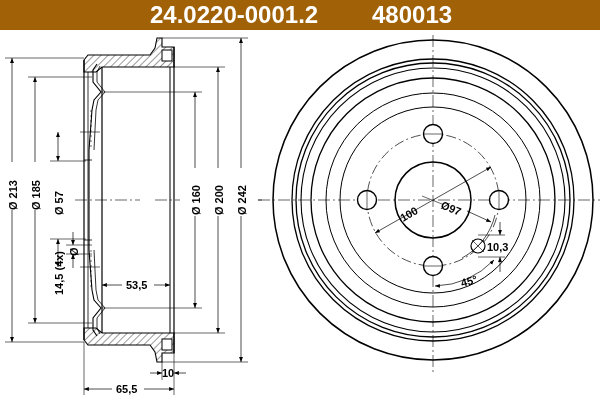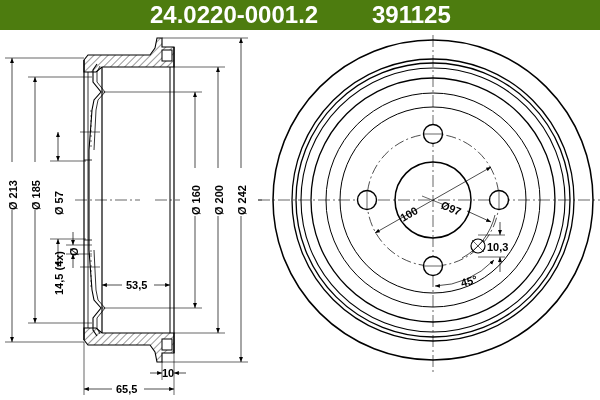--- a/index.html
+++ b/index.html
@@ -1,29 +1,29 @@
 <!DOCTYPE html>
 <html><head>
   <meta charset="utf-8">
   <style>
     html, body { margin:0; padding:0; background:#ffffff; }
     body { width:600px; height:400px; position:relative; overflow:hidden; font-family:"Liberation Sans", sans-serif; }
-    .header { position:absolute; left:0; top:0; width:600px; height:30px; background:#4d7c0f; }
+    .header { position:absolute; left:0; top:0; width:600px; height:30px; background:#a16207; }
     .header-text { position:absolute; top:0; height:30px; line-height:30px; color:#ffffff; font-weight:bold; font-size:24px; font-family:"Liberation Sans", sans-serif; }
     #part-number { left:150px; }
     #ref-number { left:372px; }
     svg { position:absolute; left:0; top:30px; }
     .lbl { font-family:"Liberation Sans", sans-serif; font-weight:bold; font-size:11px; fill:#000; }
   </style>
 </head>
 <body>
 
 <div class="header">
   <span class="header-text" id="part-number">24.0220-0001.2</span>
-  <span class="header-text" id="ref-number">391125</span>
+  <span class="header-text" id="ref-number">480013</span>
 </div>
 
 <svg width="600" height="370" viewBox="0 30 600 370">
   <defs>
     <pattern id="hatch" patternUnits="userSpaceOnUse" width="5" height="5" patternTransform="rotate(45)">
       <line x1="0" y1="0" x2="0" y2="5" stroke="#000" stroke-width="0.8"></line>
     </pattern>
     <marker id="arr" viewBox="0 0 10 10" refX="10" refY="5" markerWidth="7" markerHeight="7" orient="auto-start-reverse">
       <path d="M0,1 L10,5 L0,9 z" fill="#000"></path>
     </marker>

